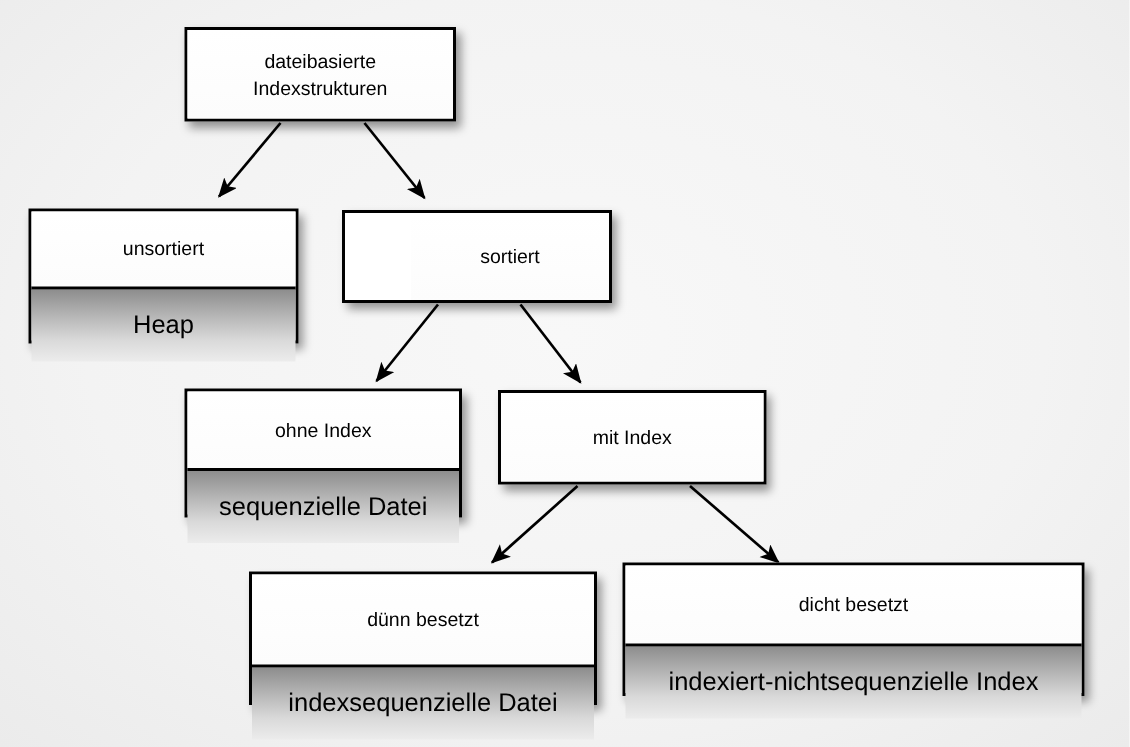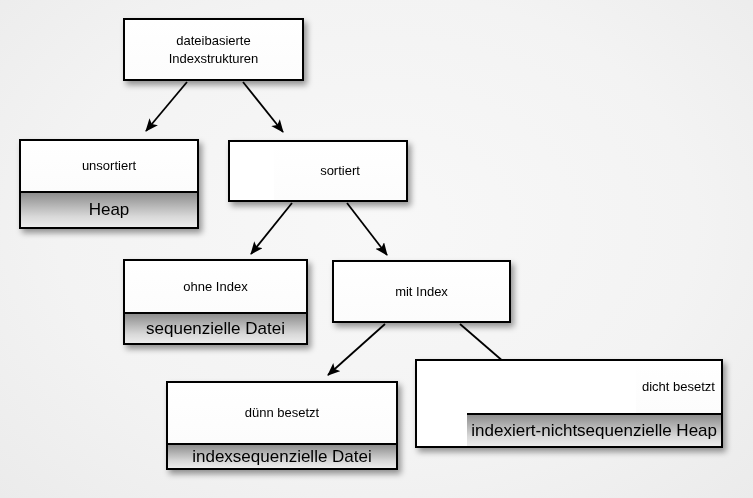--- a/index.html
+++ b/index.html
@@ -46,21 +46,21 @@
   }
   .sublabel {
     flex: 1 1 auto;
     border-top: 2px solid #000000;
     display: flex;
     align-items: center;
     justify-content: center;
     text-align: center;
     font-size: 17px;
     background: linear-gradient(to bottom, #8d8d8d 0%, #b9b9b9 40%, #d9d9d9 70%, #ececec 100%);
-    padding: 0 4px;
+    padding: 14px 4px;
     white-space: nowrap;
   }
 </style>
 </head>
 <body>
 
 <div id="stage">
 
   <svg id="edges" width="753" height="498" viewBox="0 0 753 498">
     <defs>
@@ -96,18 +96,18 @@
 
   <div class="node" style="left:332px; top:260px; width:179px; height:63px;">
     <div class="label">mit Index</div>
   </div>
 
   <div class="node two" style="left:166px; top:381px; width:232px; height:89px;">
     <div class="label" style="height:60px;">dünn besetzt</div>
     <div class="sublabel">indexsequenzielle Datei</div>
   </div>
 
-  <div class="node two" style="left:415px; top:359px; width:308px; height:89px;align-items:flex-end;">
+  <div class="node two" style="left:415px; top:375px; width:308px; height:89px;">
     <div class="label" style="height:52px;">dicht besetzt</div>
-    <div class="sublabel">indexiert-nichtsequenzielle Heap</div>
+    <div class="sublabel">indexiert-nichtsequenzielle Index</div>
   </div>
 
 </div>
 
 </body></html>

